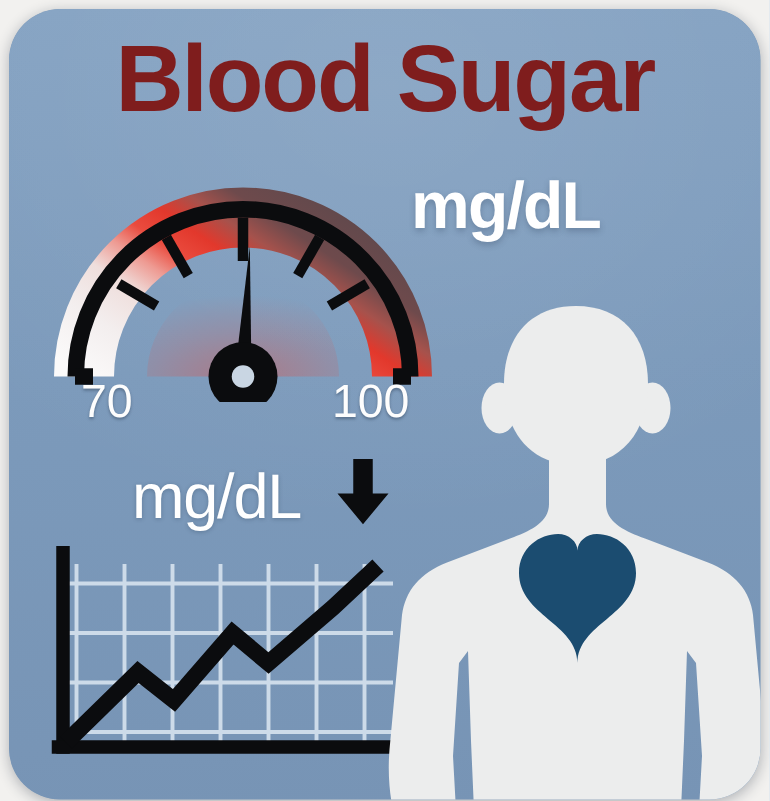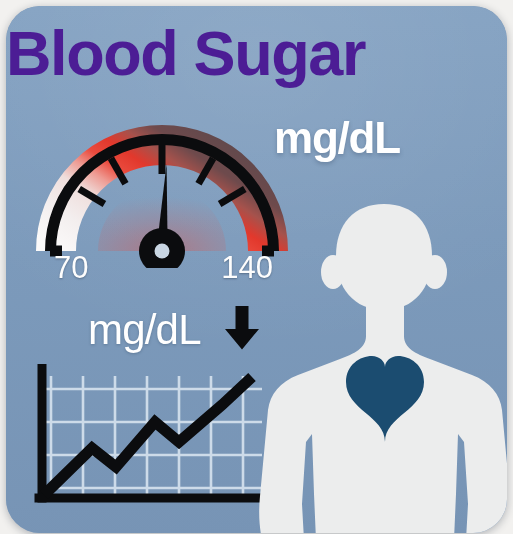--- a/index.html
+++ b/index.html
@@ -43,25 +43,25 @@
       linear-gradient(178deg, #84a2c2 0%, #7c9abb 45%, #7794b5 100%);
     pointer-events: none;
   }
 
   
   .title {
     position: absolute;
     left: 0;
     top: 14px;
     width: 501px;
-    text-align: left;
+    text-align: center;
     font-size: 63px;
     font-weight: 700;
     letter-spacing: -1.4px;
-    color: #4c1d95;
+    color: #7f1d1d;
     line-height: 1.05;
     white-space: nowrap;
   }
 
   
   .gauge {
     position: absolute;
     left: 22px;
     top: 112px;
     width: 268px;
@@ -210,21 +210,21 @@
           <path d="M 134 46 L 139.5 130 L 128.5 130 Z" fill="#0b0c0e"></path>
         </g>
 
         <circle cx="134" cy="133" r="23" fill="#0b0c0e"></circle>
         <circle cx="134" cy="133" r="7.5" fill="#c9d6e3"></circle>
       </svg>
     </div>
 
     <div class="gauge-labels">
       <div class="gauge-label left">70</div>
-      <div class="gauge-label right">140</div>
+      <div class="gauge-label right">100</div>
     </div>
 
     <div class="reading">
       <span class="reading-unit">mg/dL</span>
     </div>
 
     <div class="unit-row">
       <span class="unit-text">mg/dL</span>
       <span class="trend-arrow">
         <svg width="38" height="46" viewBox="0 0 38 46" xmlns="http://www.w3.org/2000/svg">

